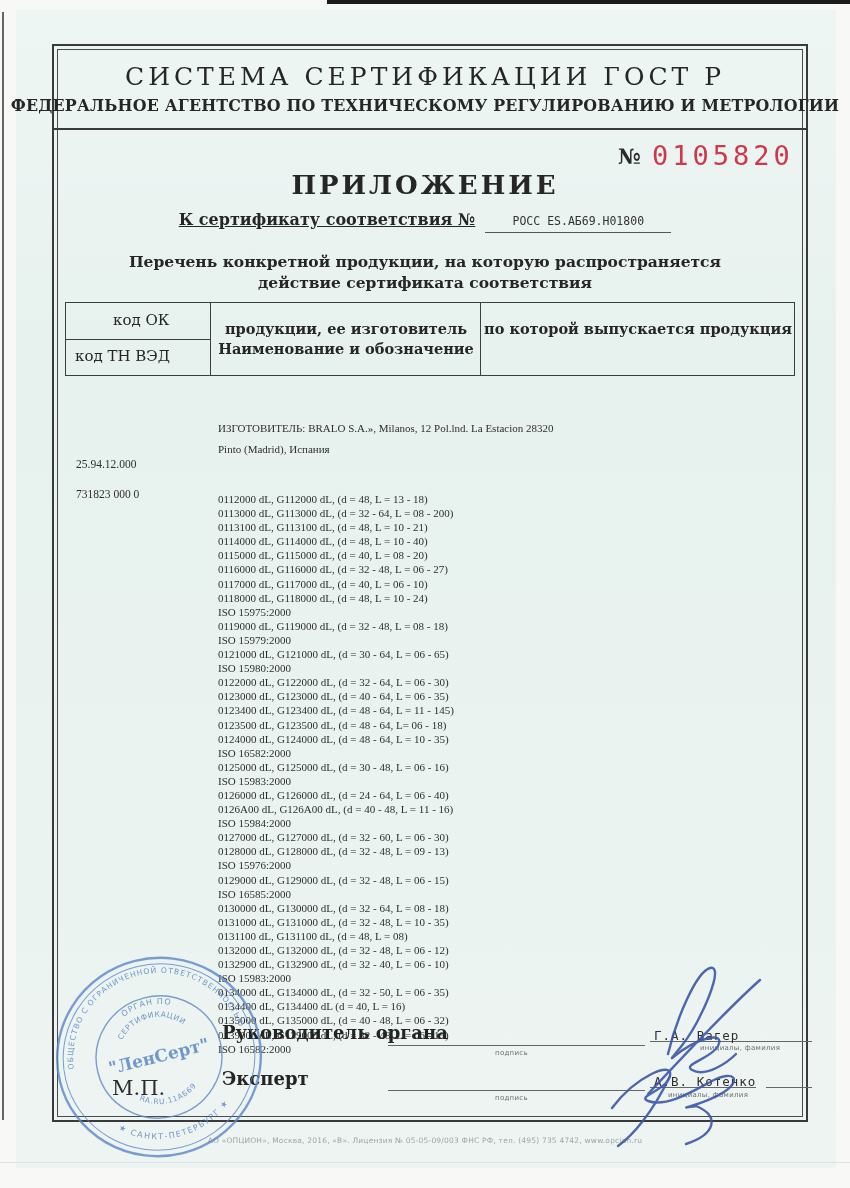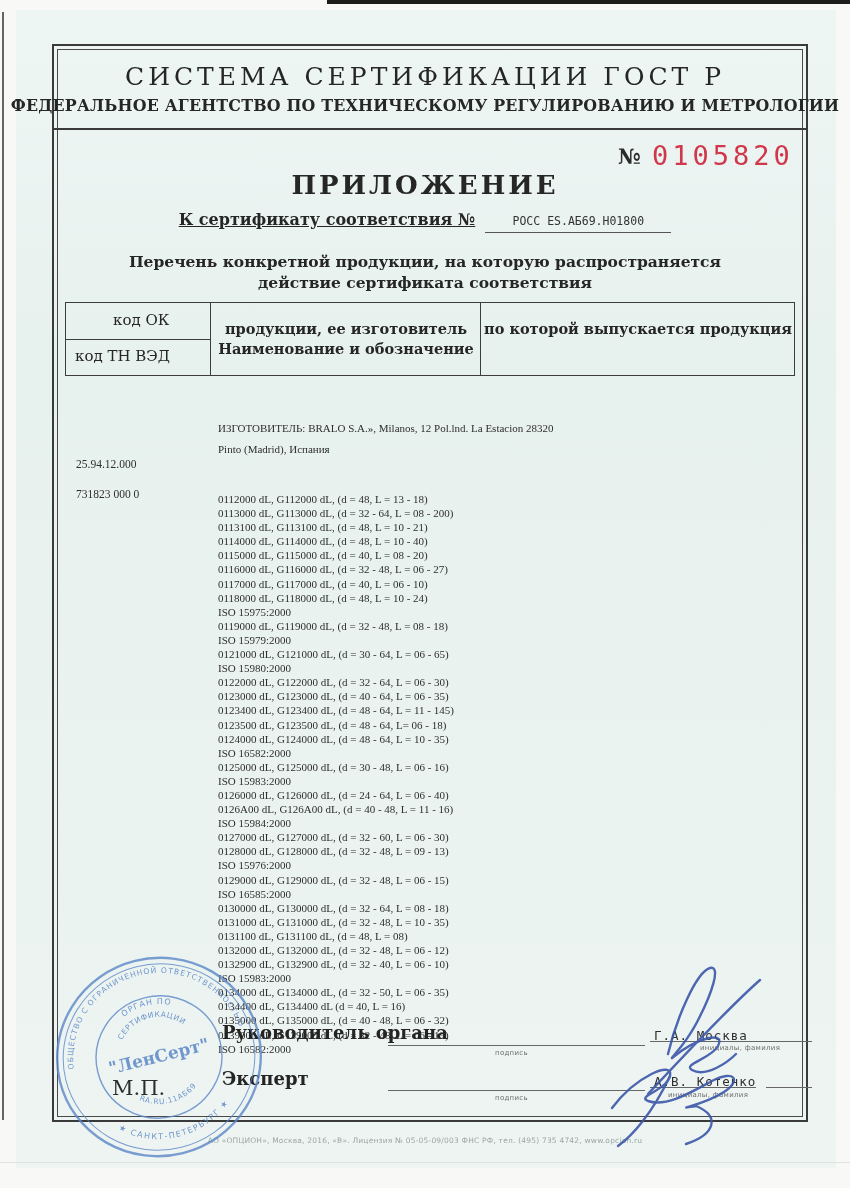--- a/index.html
+++ b/index.html
@@ -184,21 +184,21 @@
       </text>
       <text x="113" y="112" text-anchor="middle" font-size="17" font-weight="bold" font-family="DejaVu Serif, serif">"ЛенСерт"</text>
     </g>
   </svg>
   <div class="mp">М.П.</div>
 
   <div class="sig-label" style="left:222px;top:1022px;">Руководитель органа</div>
   <div class="sig-rule" style="left:388px;top:1026px;width:257px;height:19px;"></div>
   <div class="tiny" style="left:495px;top:1049px;">подпись</div>
   <div class="sig-rule" style="left:650px;top:1022px;width:162px;height:19px;"></div>
-  <div class="sig-name" style="left:654px;top:1028px;">Г.А. Москва</div>
+  <div class="sig-name" style="left:654px;top:1028px;">Г.А. Вагер</div>
   <div class="tiny" style="left:700px;top:1044px;">инициалы, фамилия</div>
 
   <div class="sig-label" style="left:222px;top:1068px;">Эксперт</div>
   <div class="sig-rule" style="left:388px;top:1071px;width:257px;height:19px;"></div>
   <div class="tiny" style="left:495px;top:1094px;">подпись</div>
   <div class="sig-rule" style="left:650px;top:1068px;width:106px;height:19px;"></div>
   <div class="sig-rule" style="left:766px;top:1068px;width:46px;height:19px;"></div>
   <div class="sig-name" style="left:654px;top:1074px;">А.В. Котенко</div>
   <div class="tiny" style="left:668px;top:1091px;">инициалы, фамилия</div>
 

